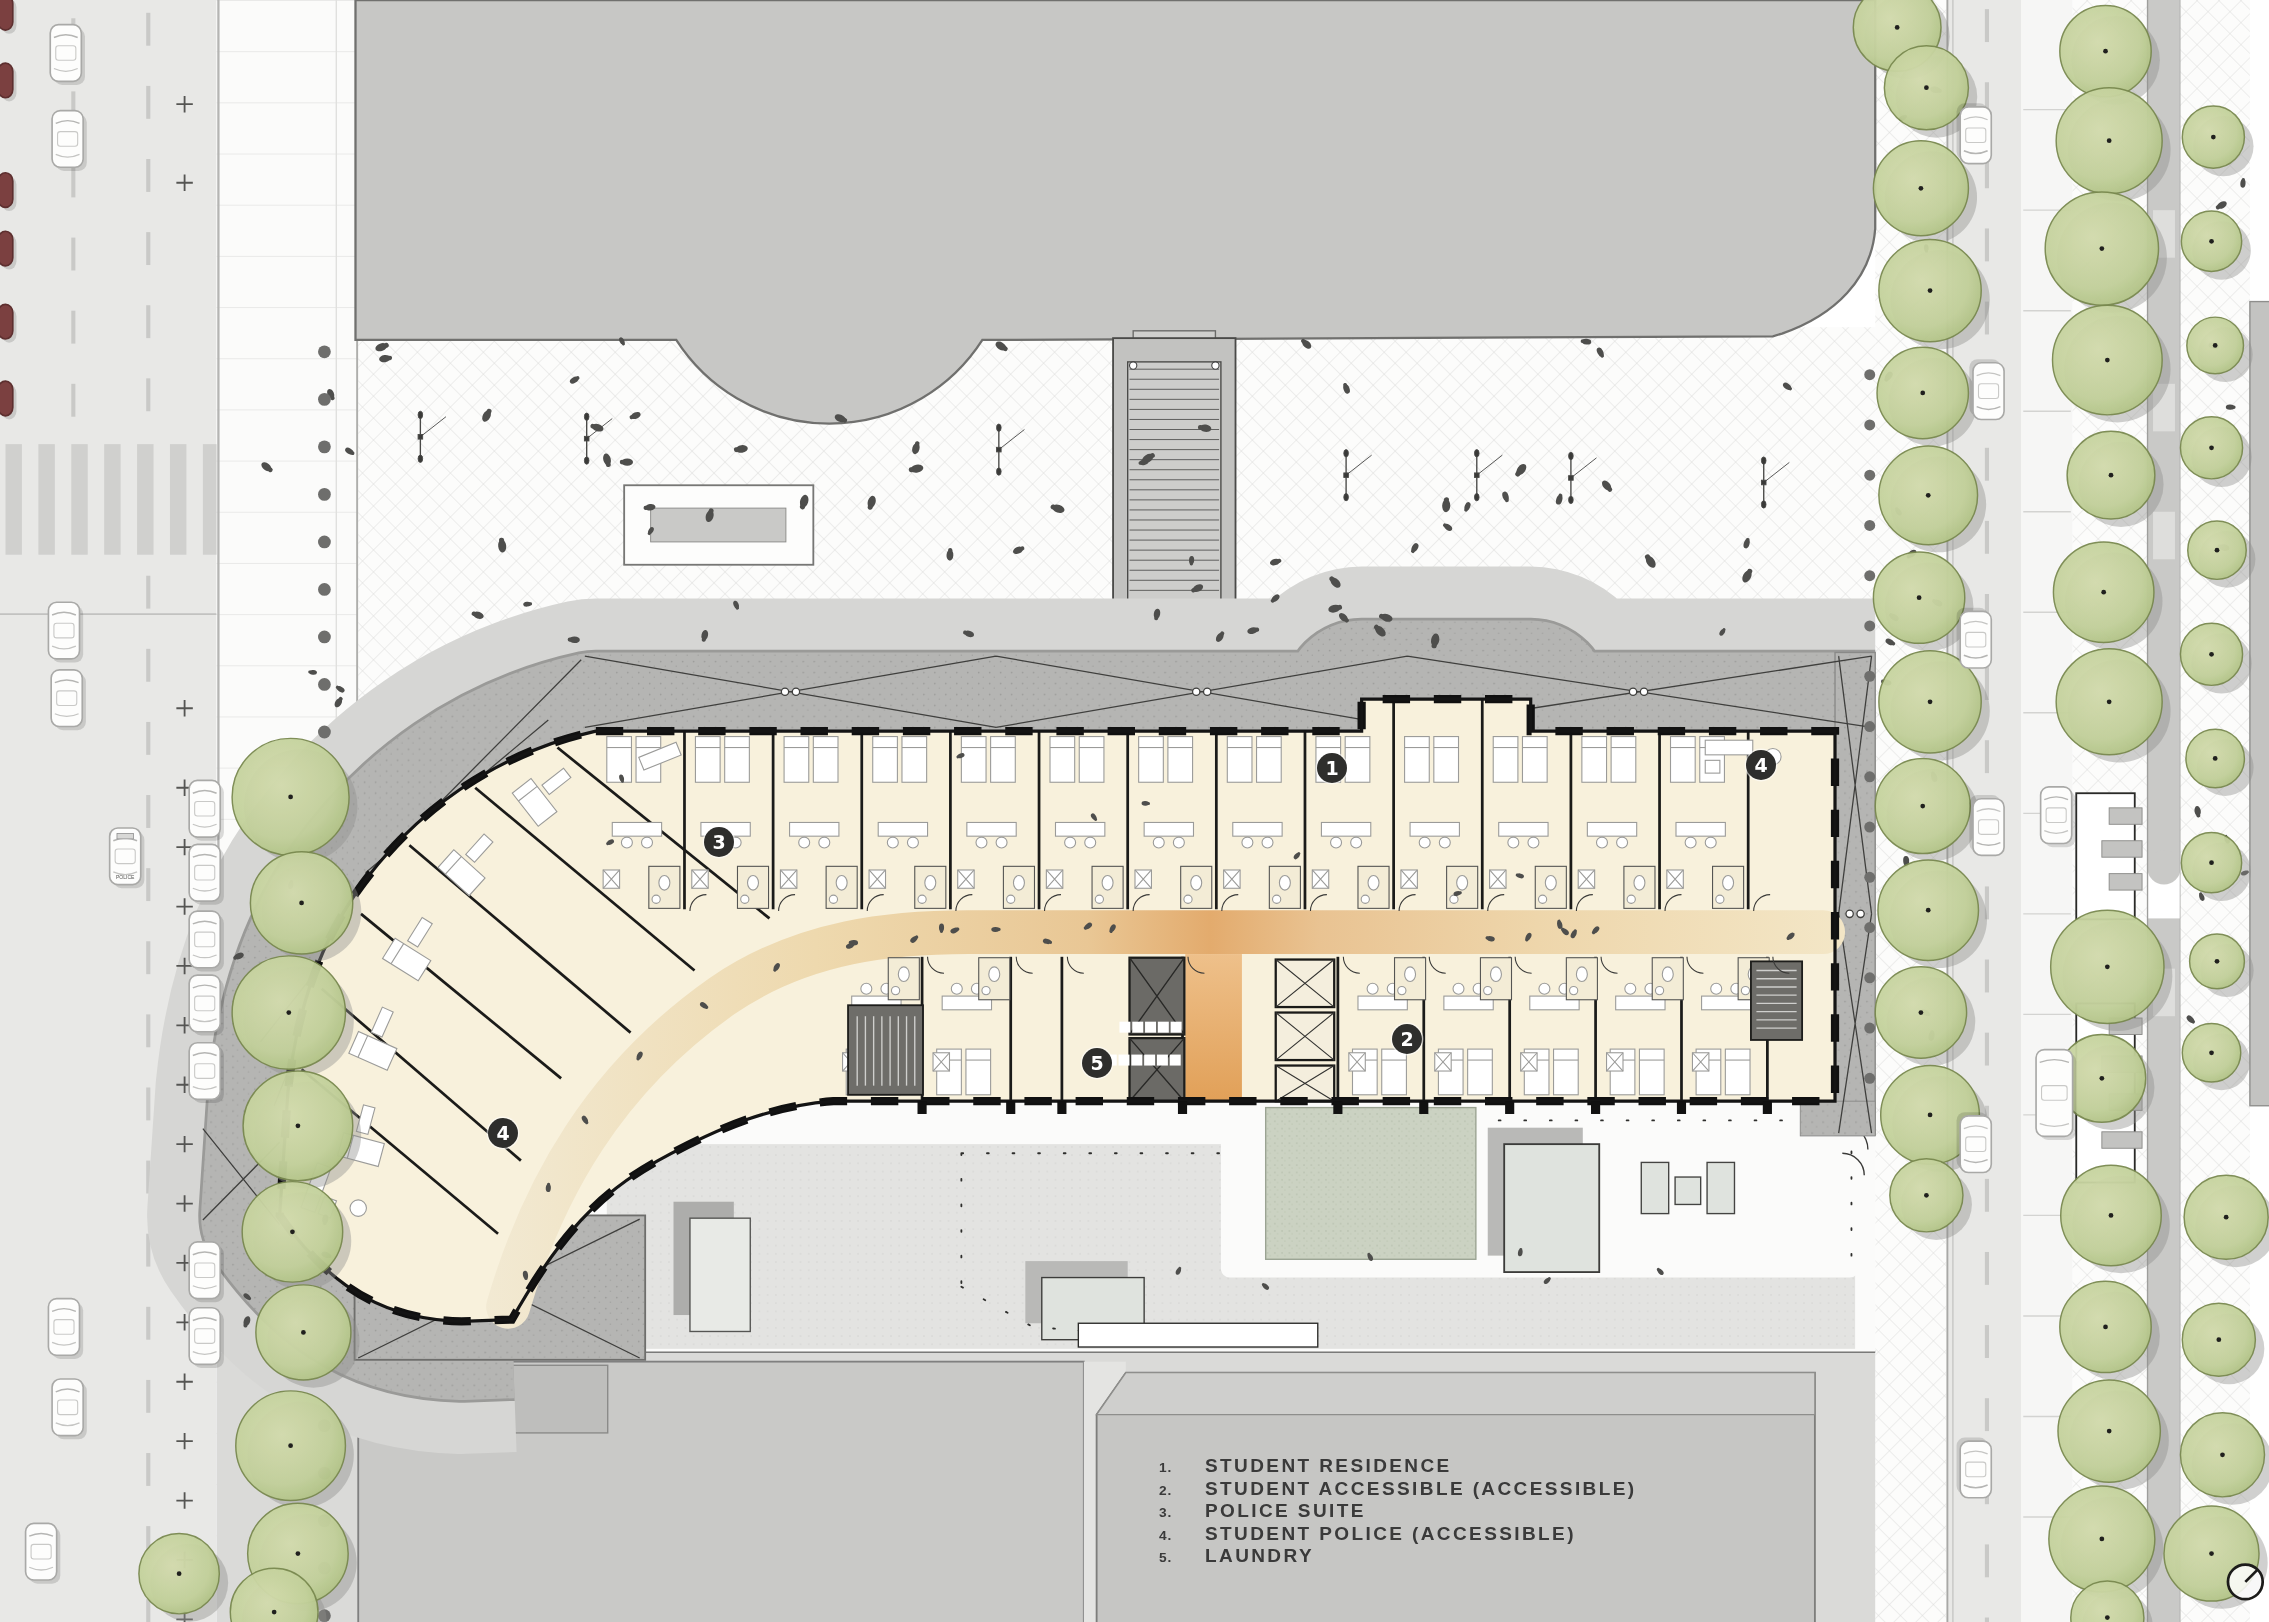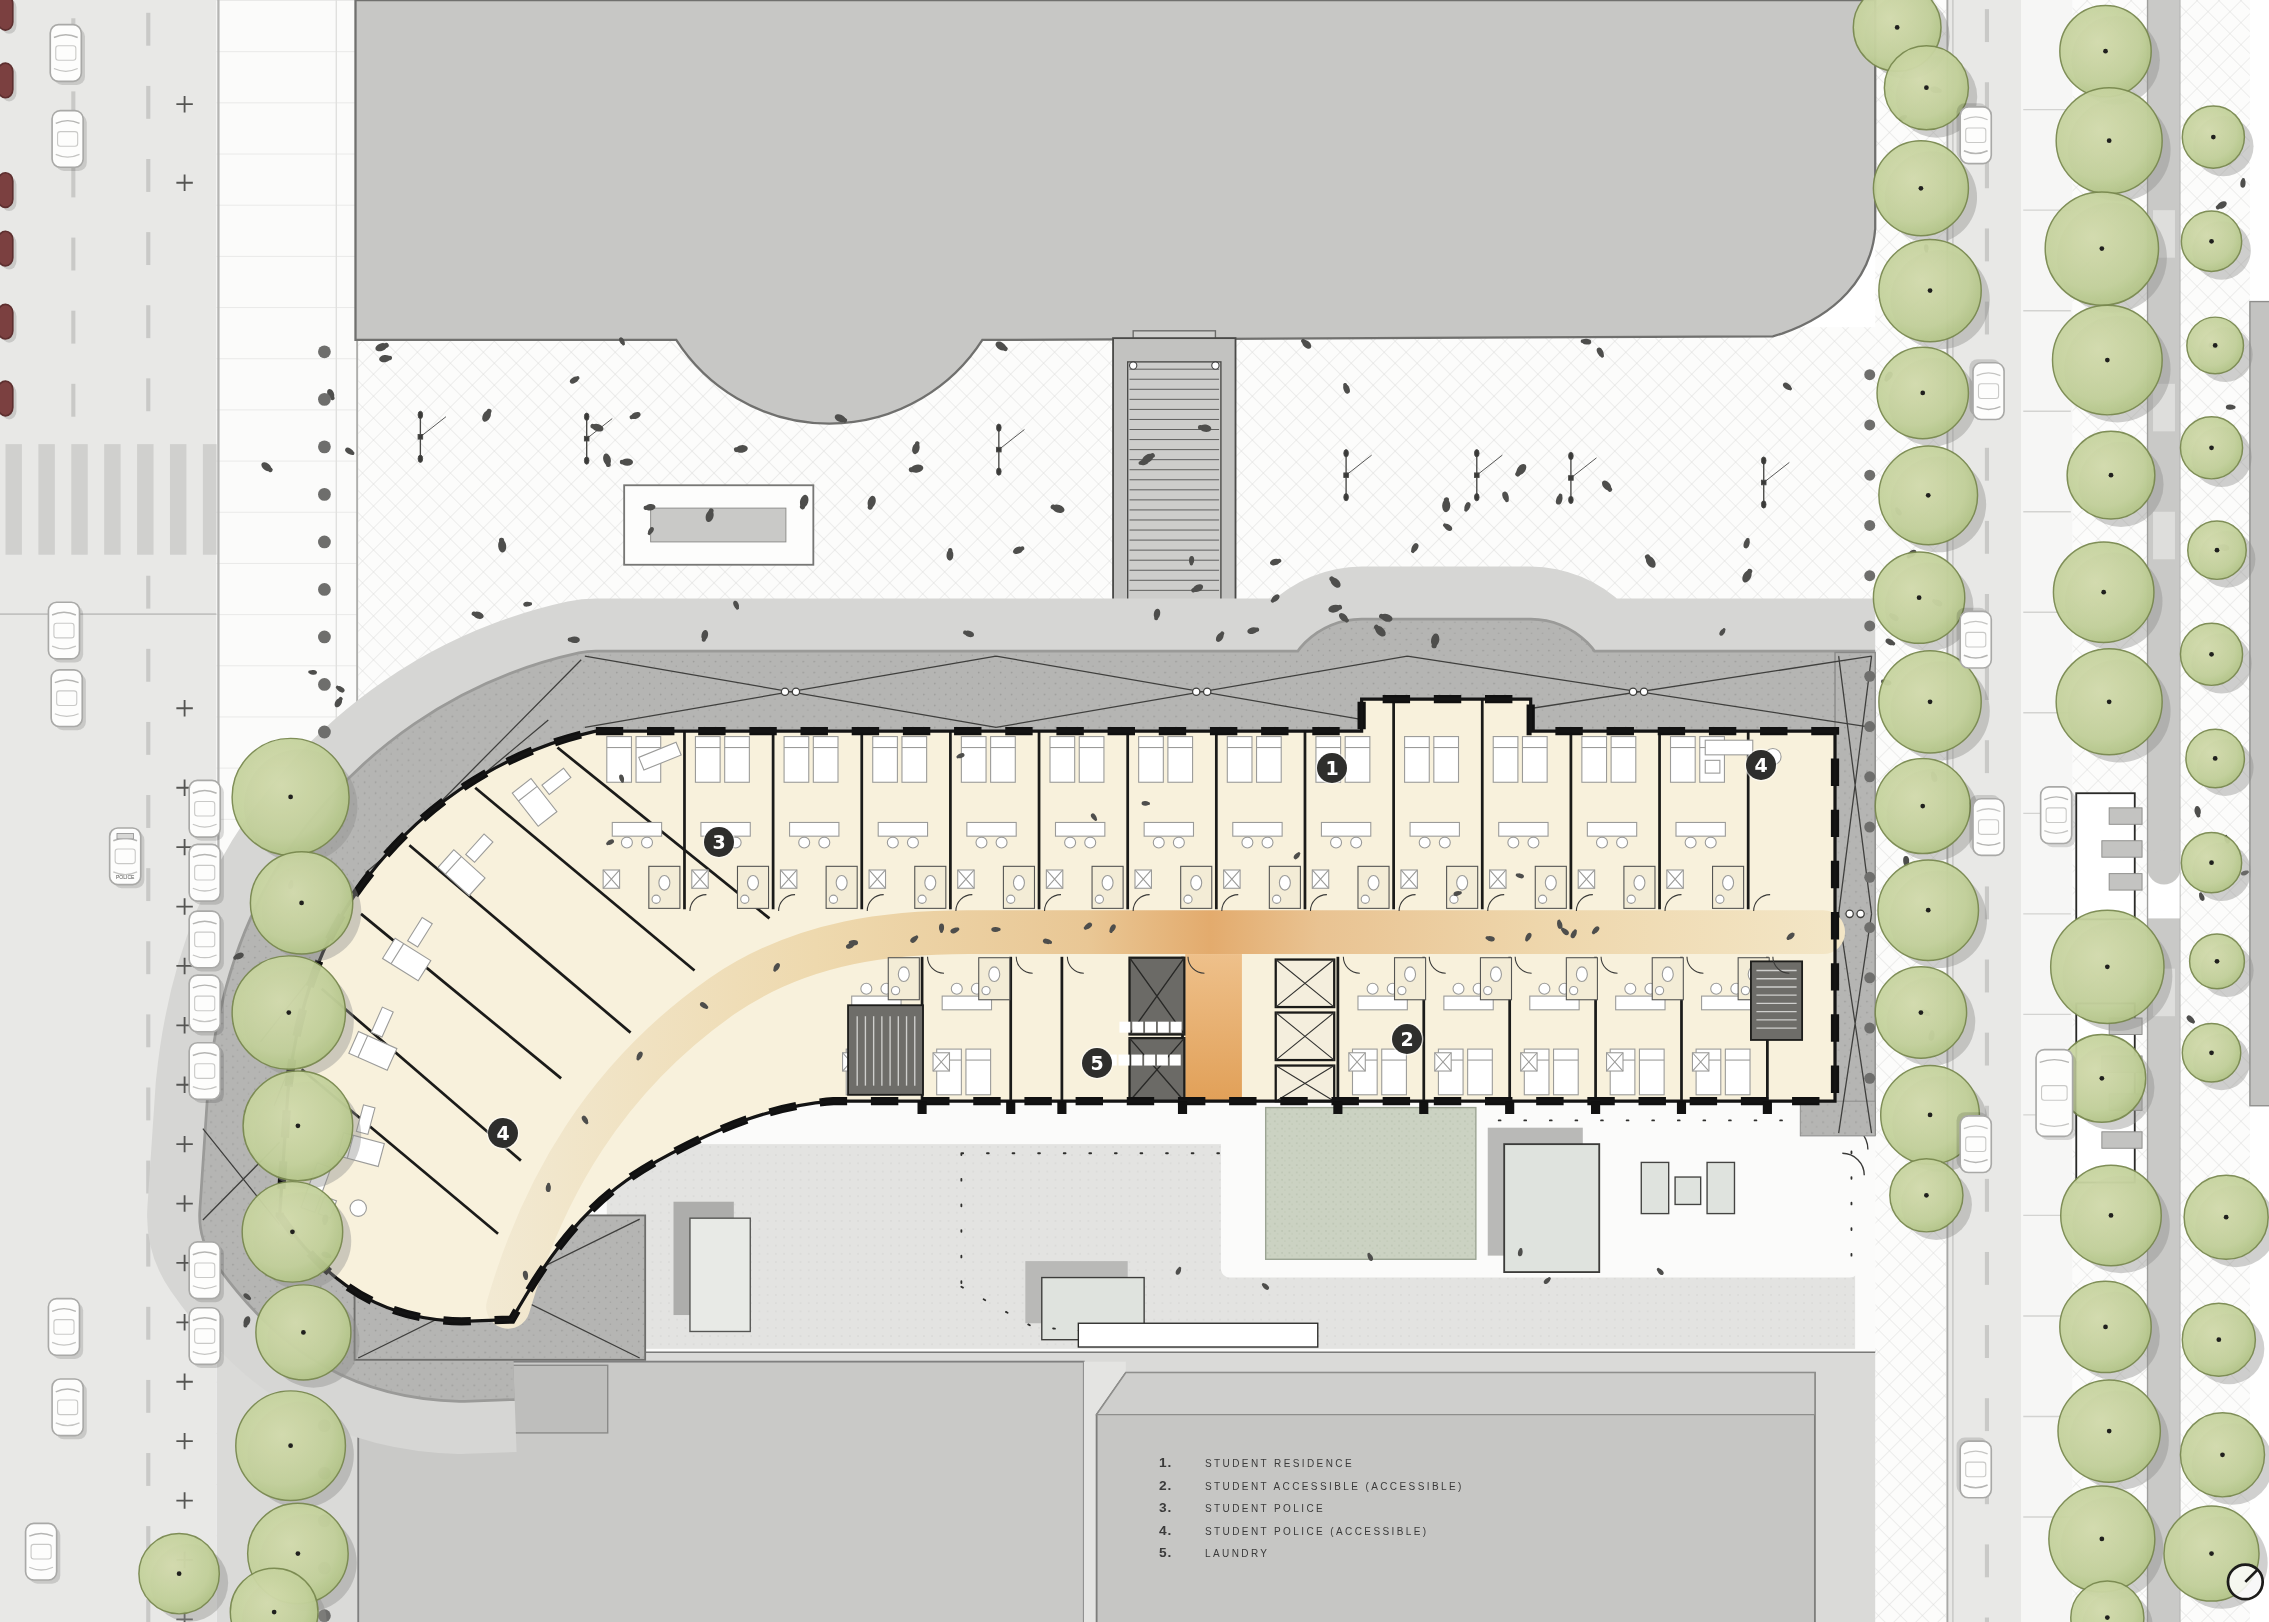--- a/index.html
+++ b/index.html
@@ -3,21 +3,21 @@
 <meta charset="utf-8">
 <style>
   html,body{margin:0;padding:0;background:#fff;}
   body{width:2270px;height:1623px;position:relative;overflow:hidden;
        font-family:"Liberation Sans", sans-serif;}
   #stage{position:absolute;left:0;top:0;width:2270px;height:1623px;}
   svg{display:block;}
   .legend{position:absolute;left:1159px;top:1455px;color:#3a3a3a;}
   .legend-row{display:flex;align-items:baseline;height:22.5px;}
   .legend-num{width:46px;font-weight:bold;font-size:13.7px;letter-spacing:0.9px;}
-  .legend-label{font-weight:normal;font-size:10px;letter-spacing:2.4px;white-space:nowrap;}
+  .legend-label{font-weight:bold;font-size:19px;letter-spacing:2.4px;white-space:nowrap;}
   .marker{position:absolute;width:30px;height:30px;border-radius:50%;
           background:#2e2e2c;color:#fff;display:flex;align-items:center;justify-content:center;
           font-family:"DejaVu Sans", sans-serif;font-weight:bold;font-size:19px;
           transform:translate(-50%,-50%);box-shadow:0 0 0 1.4px rgba(255,255,255,.55);}
 </style>
 </head>
 <body>
 
 <div id="stage">
   <svg id="plan-svg" width="2270" height="1623" viewBox="0 0 2484 1776" xmlns="http://www.w3.org/2000/svg">
@@ -1749,21 +1749,21 @@
       <div class="legend-row">
         <span class="legend-num">1.</span>
         <span class="legend-label">STUDENT RESIDENCE</span>
       </div>
       <div class="legend-row">
         <span class="legend-num">2.</span>
         <span class="legend-label">STUDENT ACCESSIBLE (ACCESSIBLE)</span>
       </div>
       <div class="legend-row">
         <span class="legend-num">3.</span>
-        <span class="legend-label">STUDENT POLICE</span>
+        <span class="legend-label">POLICE SUITE</span>
       </div>
       <div class="legend-row">
         <span class="legend-num">4.</span>
         <span class="legend-label">STUDENT POLICE (ACCESSIBLE)</span>
       </div>
       <div class="legend-row">
         <span class="legend-num">5.</span>
         <span class="legend-label">LAUNDRY</span>
       </div>
     </div>

